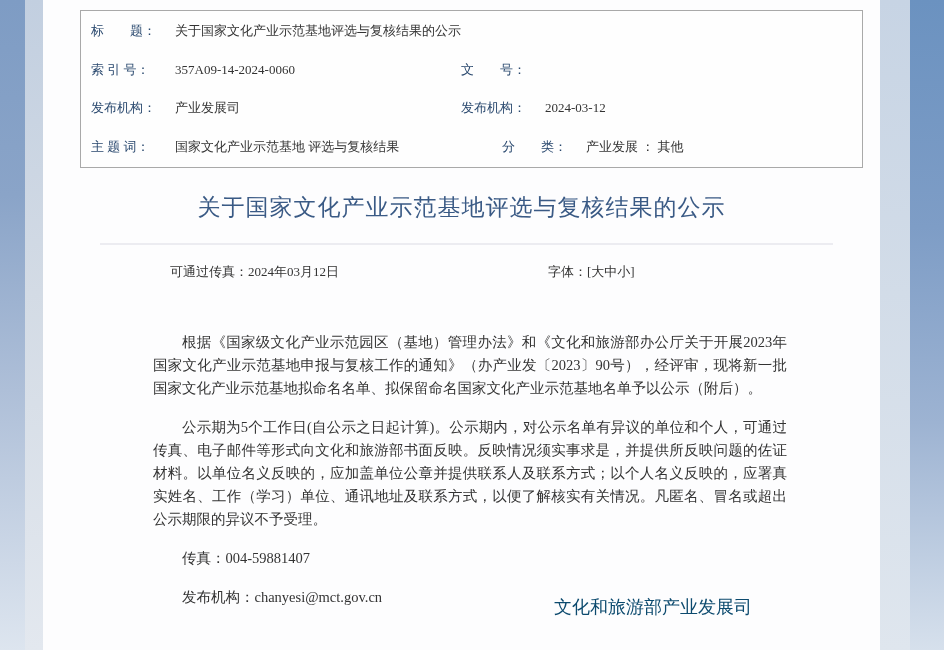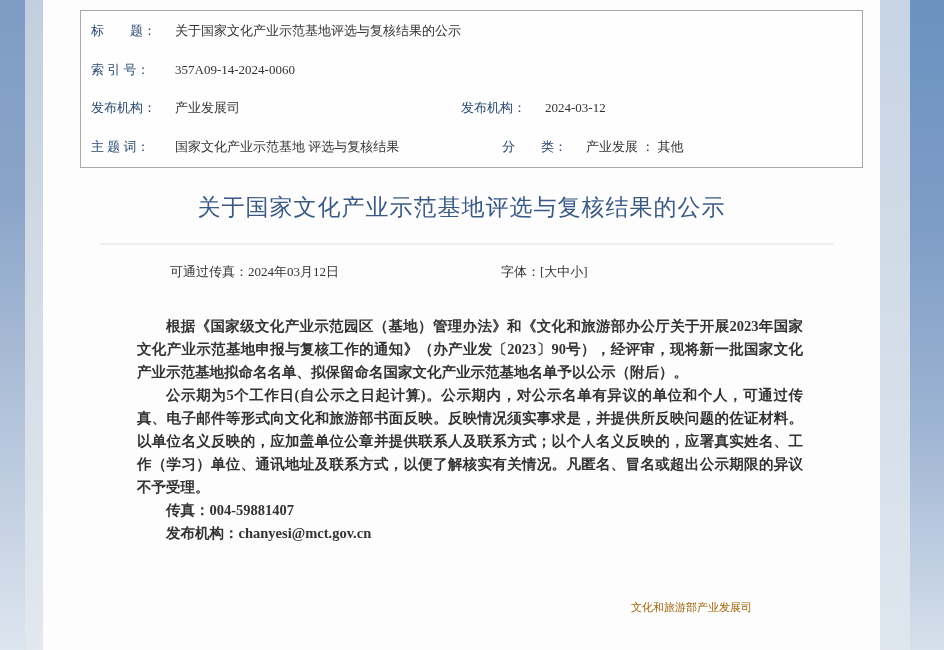--- a/index.html
+++ b/index.html
@@ -41,32 +41,32 @@
   
   .doc-title {
     position: absolute; left: 0; top: 192px; width: 837px; margin: 0;
     text-align: center; font-size: 23px; font-weight: 500; color: #3a5a85;
     letter-spacing: 1px;
   }
   .divider { position: absolute; left: 57px; top: 243px; width: 733px; height: 2px; background: #ececf1; }
 
   .pub-row { position: absolute; left: 0; top: 263px; width: 837px; font-size: 13px; color: #333; }
   .pub-time { position: absolute; left: 127px; white-space: pre; }
-  .font-ctrl { position: absolute; left: 458px; white-space: pre; }
+  .font-ctrl { position: absolute; left: 505px; white-space: pre; }
   .font-ctrl a { color: #333; text-decoration: none; cursor: pointer; }
 
   .doc-body {
     position: absolute; left: 94px; top: 315px; width: 666px;
     font-size: 14.5px; line-height: 23px; color: #333; text-align: justify;
   }
-  .doc-body p { margin: 0; text-indent: 2em; font-weight: bold; }
+  .doc-body p { margin: 16px; text-indent: 2em; }
 
   .signature {
     position: absolute; top: 595px; right: 128px;
-    text-align: center; font-size: 11px; line-height: 25px; color: #a16207;
+    text-align: center; font-size: 18px; line-height: 25px; color: #0c4a6e;
   }
 </style>
 </head>
 <body>
 
 <div class="strip strip-left-outer"></div>
 <div class="strip strip-left-inner"></div>
 <div class="strip strip-right-inner"></div>
 <div class="strip strip-right-outer"></div>
 
@@ -76,20 +76,24 @@
     <div class="meta-row">
       <div class="meta-cell">
         <span class="meta-label">标　　题：</span>
         <span class="meta-value">关于国家文化产业示范基地评选与复核结果的公示</span>
       </div>
     </div>
     <div class="meta-row">
       <div class="meta-cell left">
         <span class="meta-label">索 引 号：</span>
         <span class="meta-value">357A09-14-2024-0060</span>
+      </div>
+      <div class="meta-cell right">
+        <span class="meta-label">文　　号：</span>
+        <span class="meta-value"></span>
       </div>
     </div>
     <div class="meta-row">
       <div class="meta-cell left">
         <span class="meta-label">发布机构：</span>
         <span class="meta-value">产业发展司</span>
       </div>
       <div class="meta-cell right">
         <span class="meta-label">发布机构：</span>
         <span class="meta-value">2024-03-12</span>

